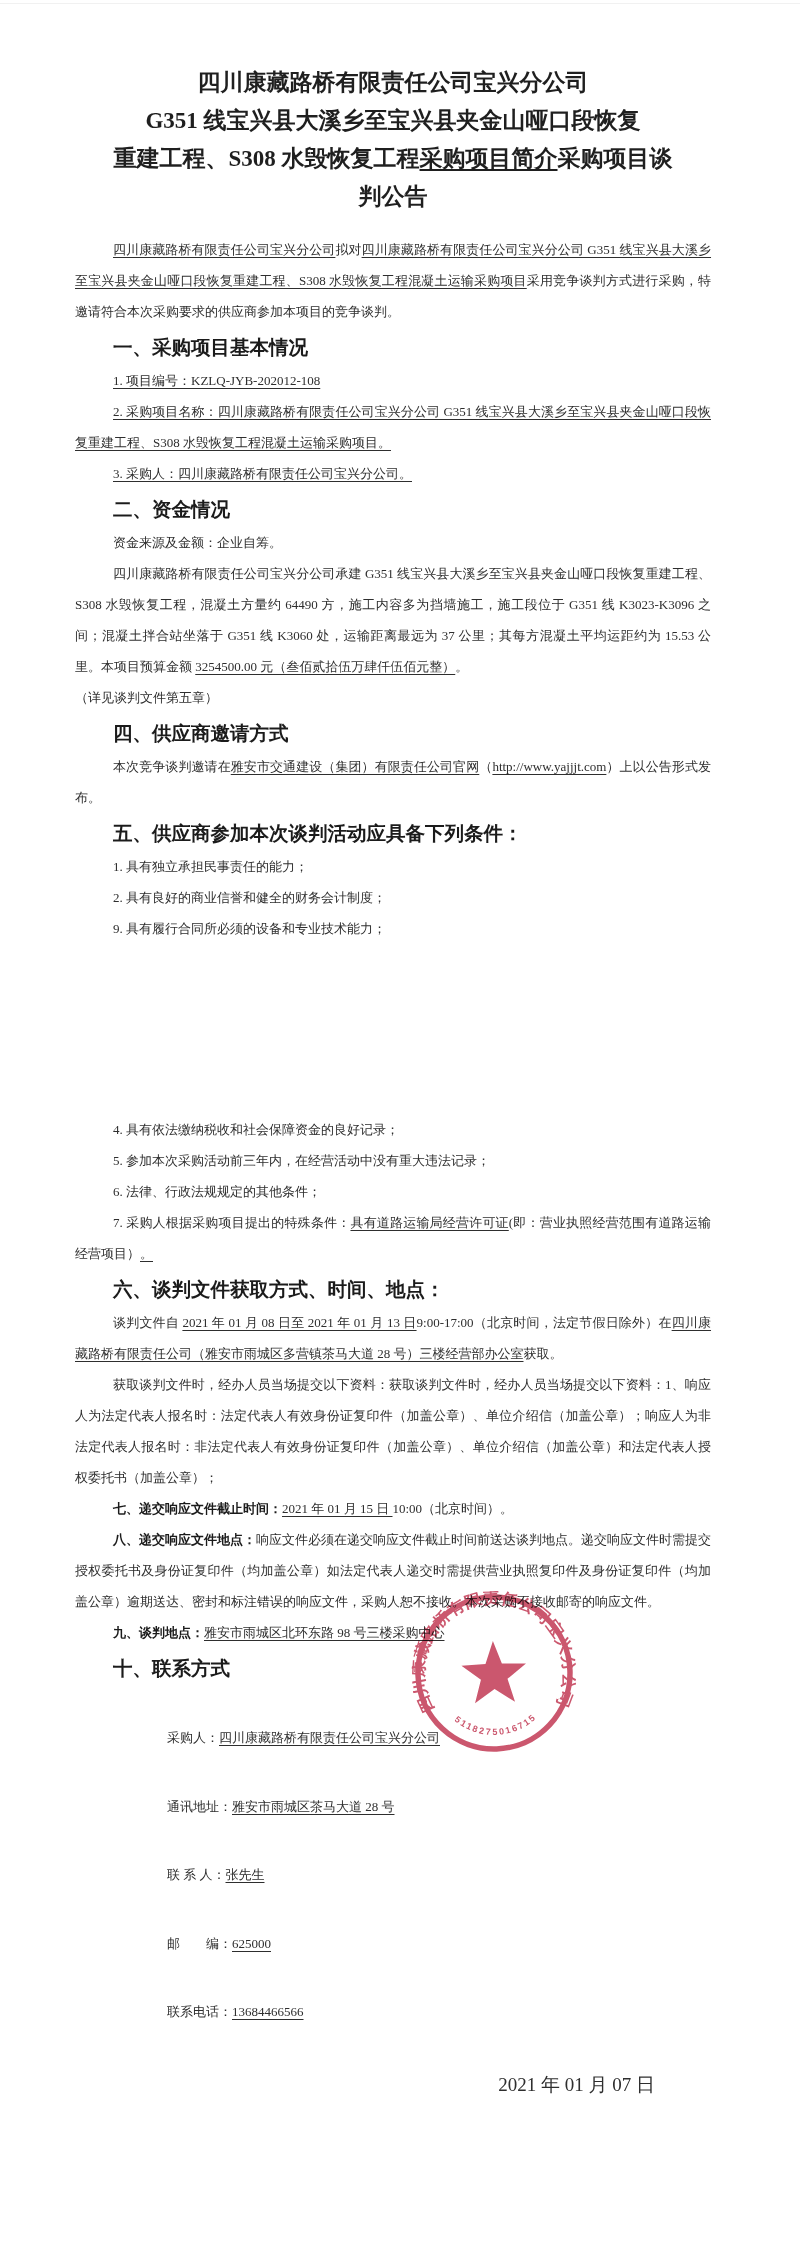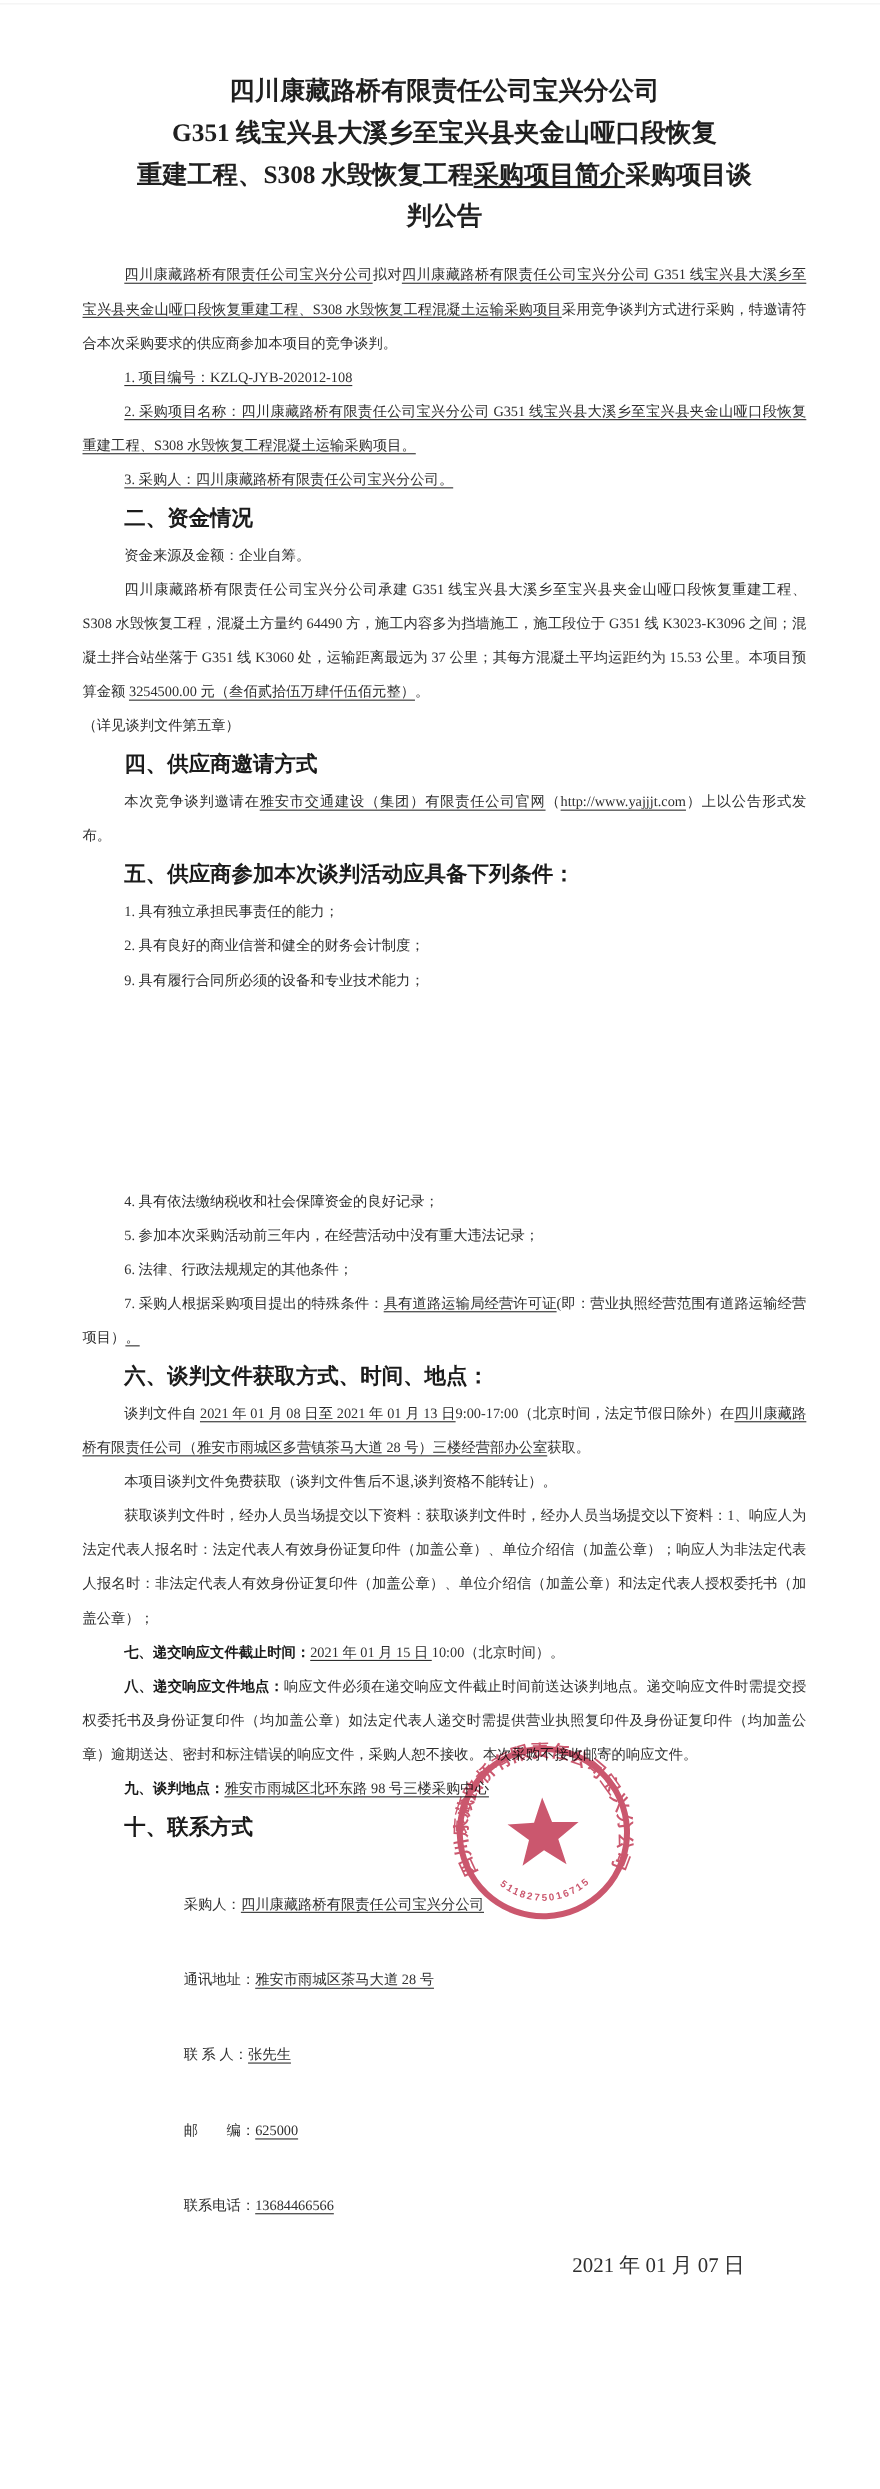--- a/index.html
+++ b/index.html
@@ -2,21 +2,21 @@
 <html style="--seal-color: #c4405a;"><head>
 <meta charset="utf-8">
 <style>
   html,body { margin:0; padding:0; background:#ffffff; }
   .page {
     position:relative;
     width:800px; height:2263px;
     margin:0 auto;
     background:#ffffff;
     box-sizing:border-box;
-    padding:64px 67px 0 75px;
+    padding:64px 89px 0 75px;
     font-family:"Liberation Serif","DejaVu Serif",serif;
     color:#2e2e2e;
     overflow:hidden;
   }
   .edge-line { position:absolute; top:3px; left:0; width:100%; height:1px; background:#f1f1f1; }
   .title {
     font-size:23px; font-weight:bold; color:#1f1f1f;
     text-align:center; line-height:38px;
     margin:0 0 18px 0;
   }
@@ -25,21 +25,21 @@
   h2.sec {
     font-size:19.5px; font-weight:bold; color:#1b1b1b;
     margin:4px 0 2px 0; line-height:32px; text-indent:38px;
     font-family:"Liberation Sans","DejaVu Sans",sans-serif;
   }
   .inline-head { font-weight:bold; color:#1b1b1b; font-family:"Liberation Sans","DejaVu Sans",sans-serif; }
   .ul { text-decoration:underline; text-underline-offset:3px; }
   .page-gap { height:170px; }
   .contact-row { padding-left:92px; line-height:28.5px;margin-top:40px; }
   .contact-row .ul { padding-right:4px; }
-  .date-line { text-align:right; padding-right:56px; margin-top:24px; font-size:19px; }
+  .date-line { text-align:right; padding-right:56px; margin-top:42px; font-size:19px; }
   .tail { position:relative; }
   .seal {
     position:absolute; left:337px; top:-26px;
     width:164px; height:164px;
     opacity:0.88; mix-blend-mode:multiply;
     transform:rotate(-2deg);
   }
   .seal svg { width:100%; height:100%; }
 </style>
 </head>
@@ -50,20 +50,21 @@
 
   <h1 class="title">
     <span>四川康藏路桥有限责任公司宝兴分公司</span><br>
     <span>G351 线宝兴县大溪乡至宝兴县夹金山哑口段恢复</span><br>
     <span><span>重建工程、S308 水毁恢复工程</span><span class="ul">采购项目简介</span><span>采购项目谈</span></span><br>
     <span>判公告</span>
   </h1>
 
   <p class="ind"><span class="ul">四川康藏路桥有限责任公司宝兴分公司</span><span>拟对</span><span class="ul">四川康藏路桥有限责任公司宝兴分公司 G351 线宝兴县大溪乡至宝兴县夹金山哑口段恢复重建工程、S308 水毁恢复工程混凝土运输采购项目</span><span>采用竞争谈判方式进行采购，特邀请符合本次采购要求的供应商参加本项目的竞争谈判。</span></p>
 
+  <h2 class="sec">一、采购项目基本情况</h2>
   <p class="ind"><span class="ul">1. 项目编号：KZLQ-JYB-202012-108</span></p>
   <p class="ind"><span class="ul">2. 采购项目名称：四川康藏路桥有限责任公司宝兴分公司 G351 线宝兴县大溪乡至宝兴县夹金山哑口段恢复重建工程、S308 水毁恢复工程混凝土运输采购项目。</span></p>
   <p class="ind"><span class="ul">3. 采购人：四川康藏路桥有限责任公司宝兴分公司。</span></p>
 
   <h2 class="sec">二、资金情况</h2>
   <p class="ind">资金来源及金额：企业自筹。</p>
 
   <p class="ind"><span>四川康藏路桥有限责任公司宝兴分公司承建 G351 线宝兴县大溪乡至宝兴县夹金山哑口段恢复重建工程、S308 水毁恢复工程，混凝土方量约 64490 方，施工内容多为挡墙施工，施工段位于 G351 线 K3023-K3096 之间；混凝土拌合站坐落于 G351 线 K3060 处，运输距离最远为 37 公里；其每方混凝土平均运距约为 15.53 公里。本项目预算金额 </span><span class="ul">3254500.00 元（叁佰贰拾伍万肆仟伍佰元整）</span><span>。</span></p>
   <p>（详见谈判文件第五章）</p>
 
@@ -77,21 +78,20 @@
 
   <div class="page-gap"></div>
 
   <p class="ind">4. 具有依法缴纳税收和社会保障资金的良好记录；</p>
   <p class="ind">5. 参加本次采购活动前三年内，在经营活动中没有重大违法记录；</p>
   <p class="ind">6. 法律、行政法规规定的其他条件；</p>
   <p class="ind"><span>7. 采购人根据采购项目提出的特殊条件：</span><span class="ul">具有道路运输局经营许可证</span><span>(即：营业执照经营范围有道路运输经营项目）</span><span class="ul">。</span></p>
 
   <h2 class="sec">六、谈判文件获取方式、时间、地点：</h2>
   <p class="ind"><span>谈判文件自 </span><span class="ul">2021 年 01 月 08 日至 2021 年 01 月 13 日</span><span>9:00-17:00（北京时间，法定节假日除外）在</span><span class="ul">四川康藏路桥有限责任公司（雅安市雨城区多营镇茶马大道 28 号）三楼经营部办公室</span><span>获取。</span></p>
-  <p class="ind">本项目谈判文件免费获取（谈判文件售后不退,谈判资格不能转让）。</p>
   <p class="ind">获取谈判文件时，经办人员当场提交以下资料：获取谈判文件时，经办人员当场提交以下资料：1、响应人为法定代表人报名时：法定代表人有效身份证复印件（加盖公章）、单位介绍信（加盖公章）；响应人为非法定代表人报名时：非法定代表人有效身份证复印件（加盖公章）、单位介绍信（加盖公章）和法定代表人授权委托书（加盖公章）；</p>
 
   <p class="ind"><span class="inline-head">七、递交响应文件截止时间：</span><span class="ul">2021 年 01 月 15 日 </span><span>10:00（北京时间）。</span></p>
 
   <p class="ind"><span class="inline-head">八、递交响应文件地点：</span><span>响应文件必须在递交响应文件截止时间前送达谈判地点。递交响应文件时需提交授权委托书及身份证复印件（均加盖公章）如法定代表人递交时需提供营业执照复印件及身份证复印件（均加盖公章）逾期送达、密封和标注错误的响应文件，采购人恕不接收。本次采购不接收邮寄的响应文件。</span></p>
 
   <div class="tail">
     <p class="ind"><span class="inline-head">九、谈判地点：</span><span class="ul">雅安市雨城区北环东路 98 号三楼采购中心</span></p>
     <h2 class="sec">十、联系方式</h2>
 

